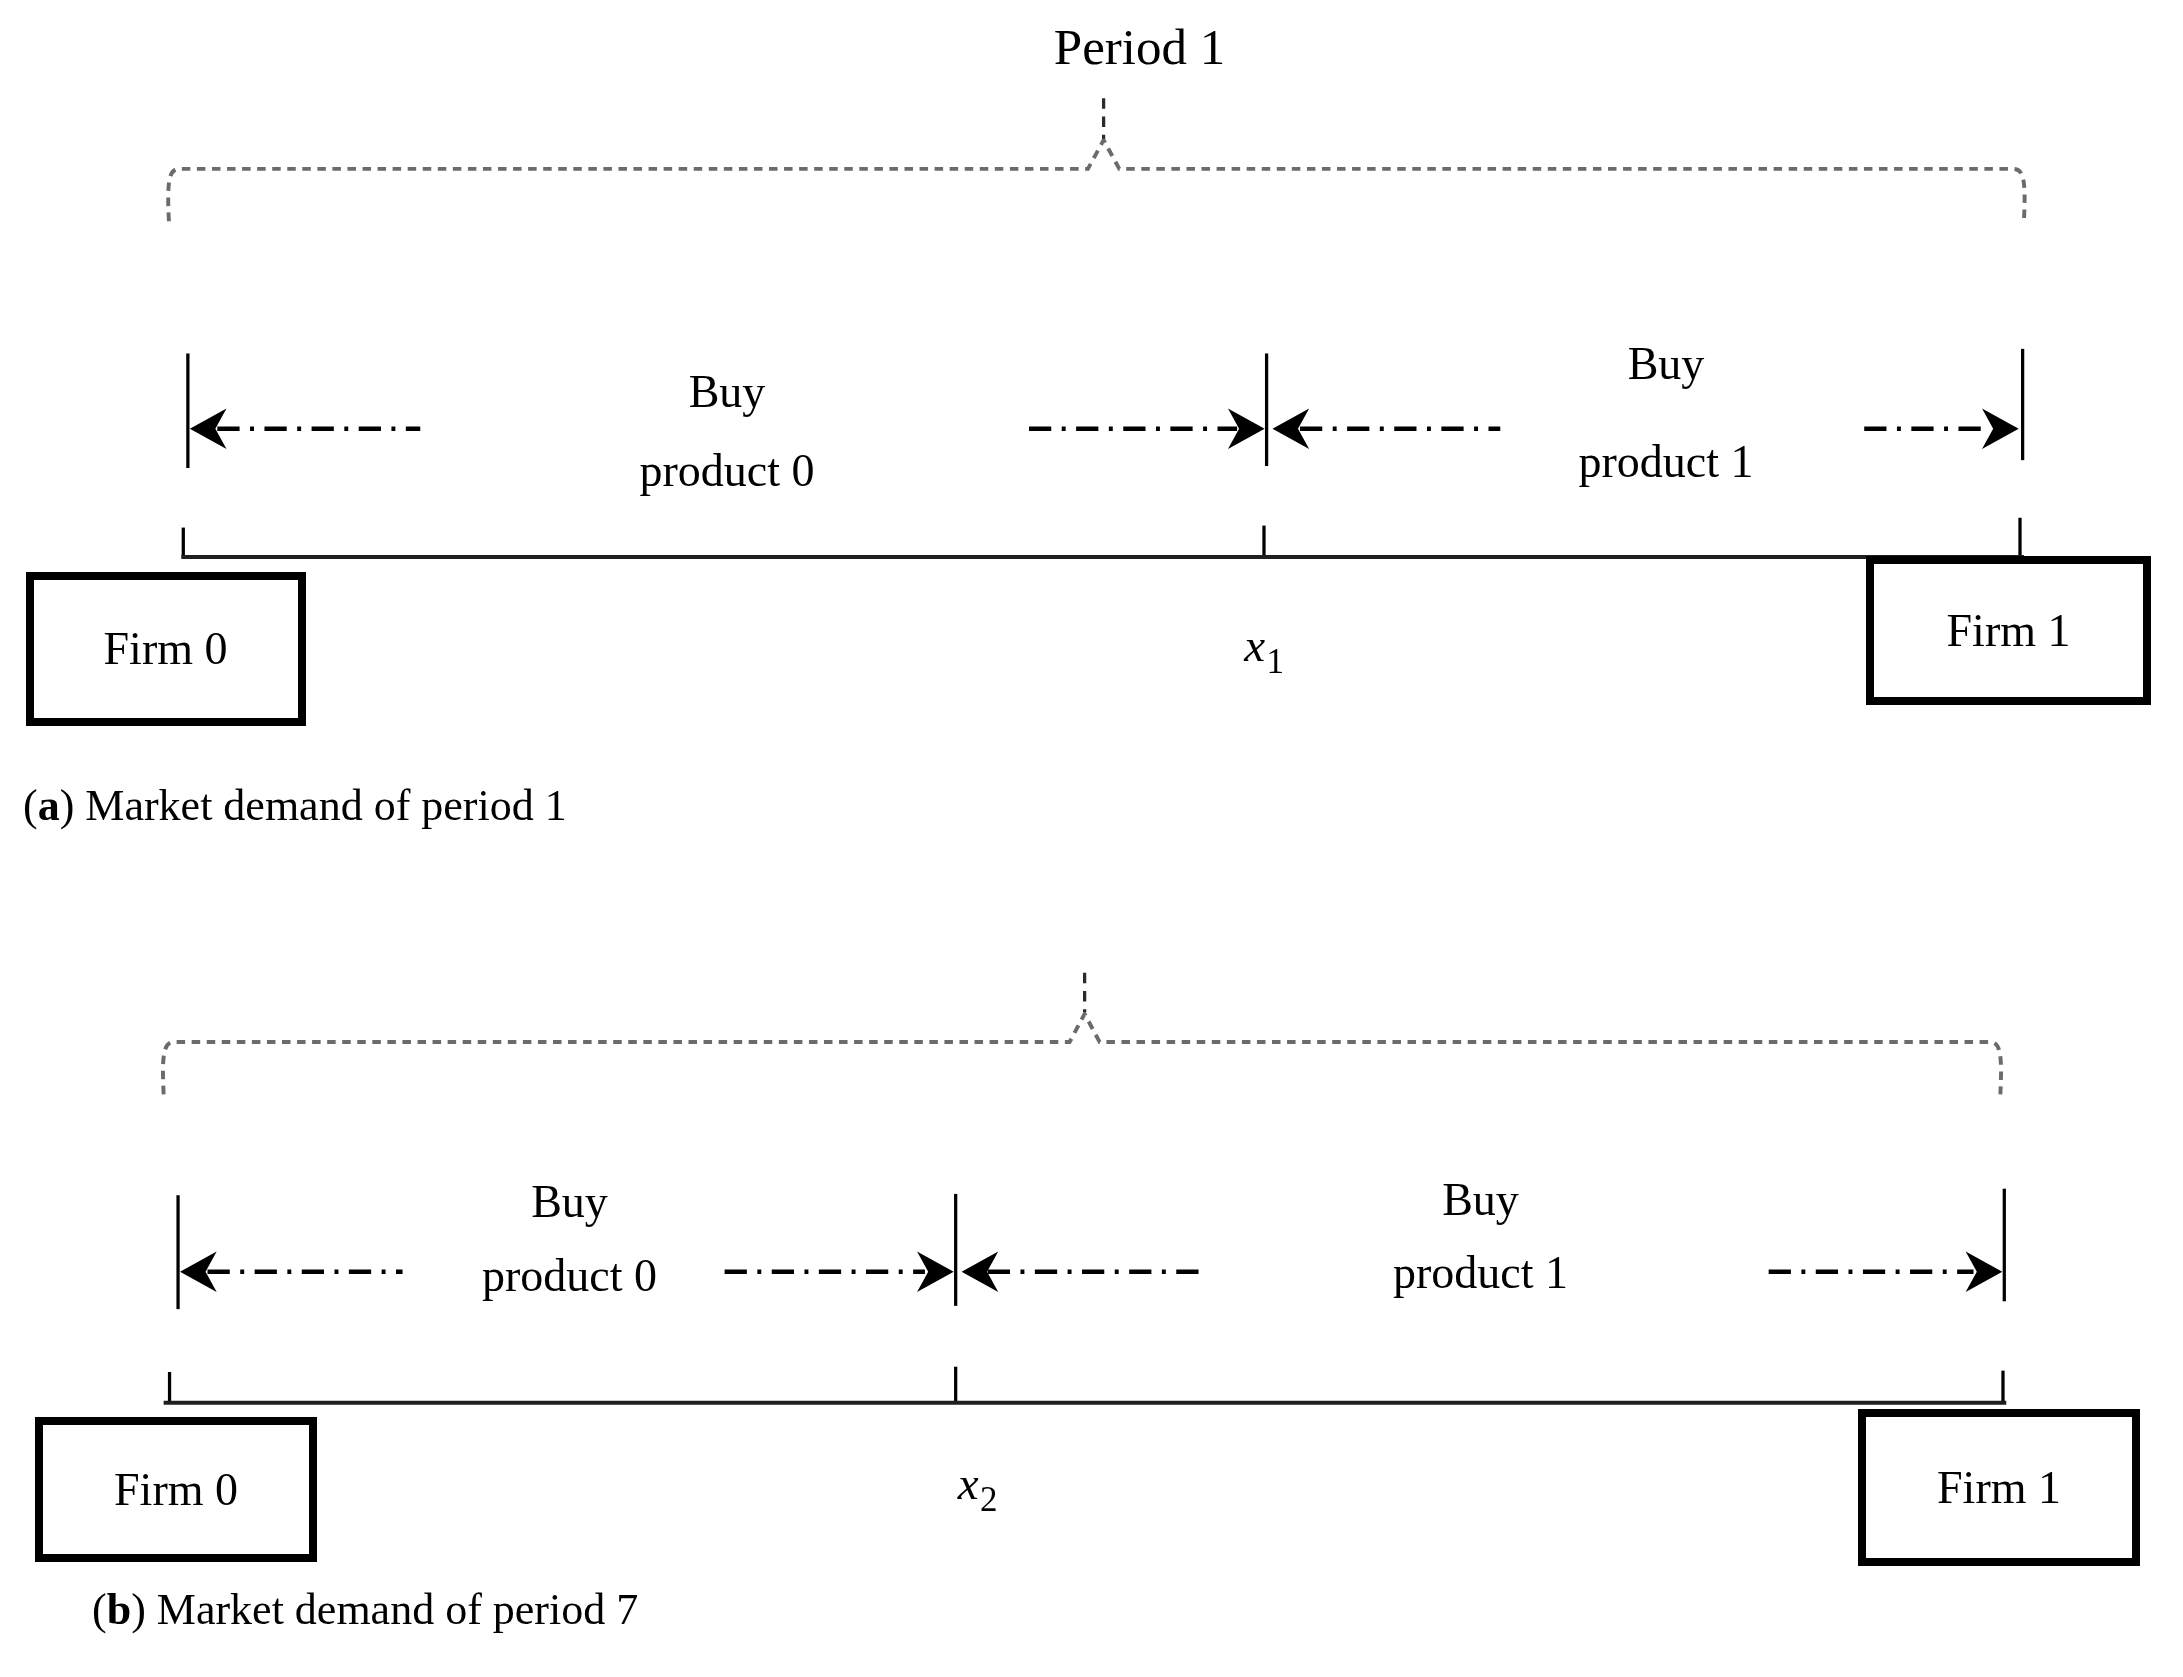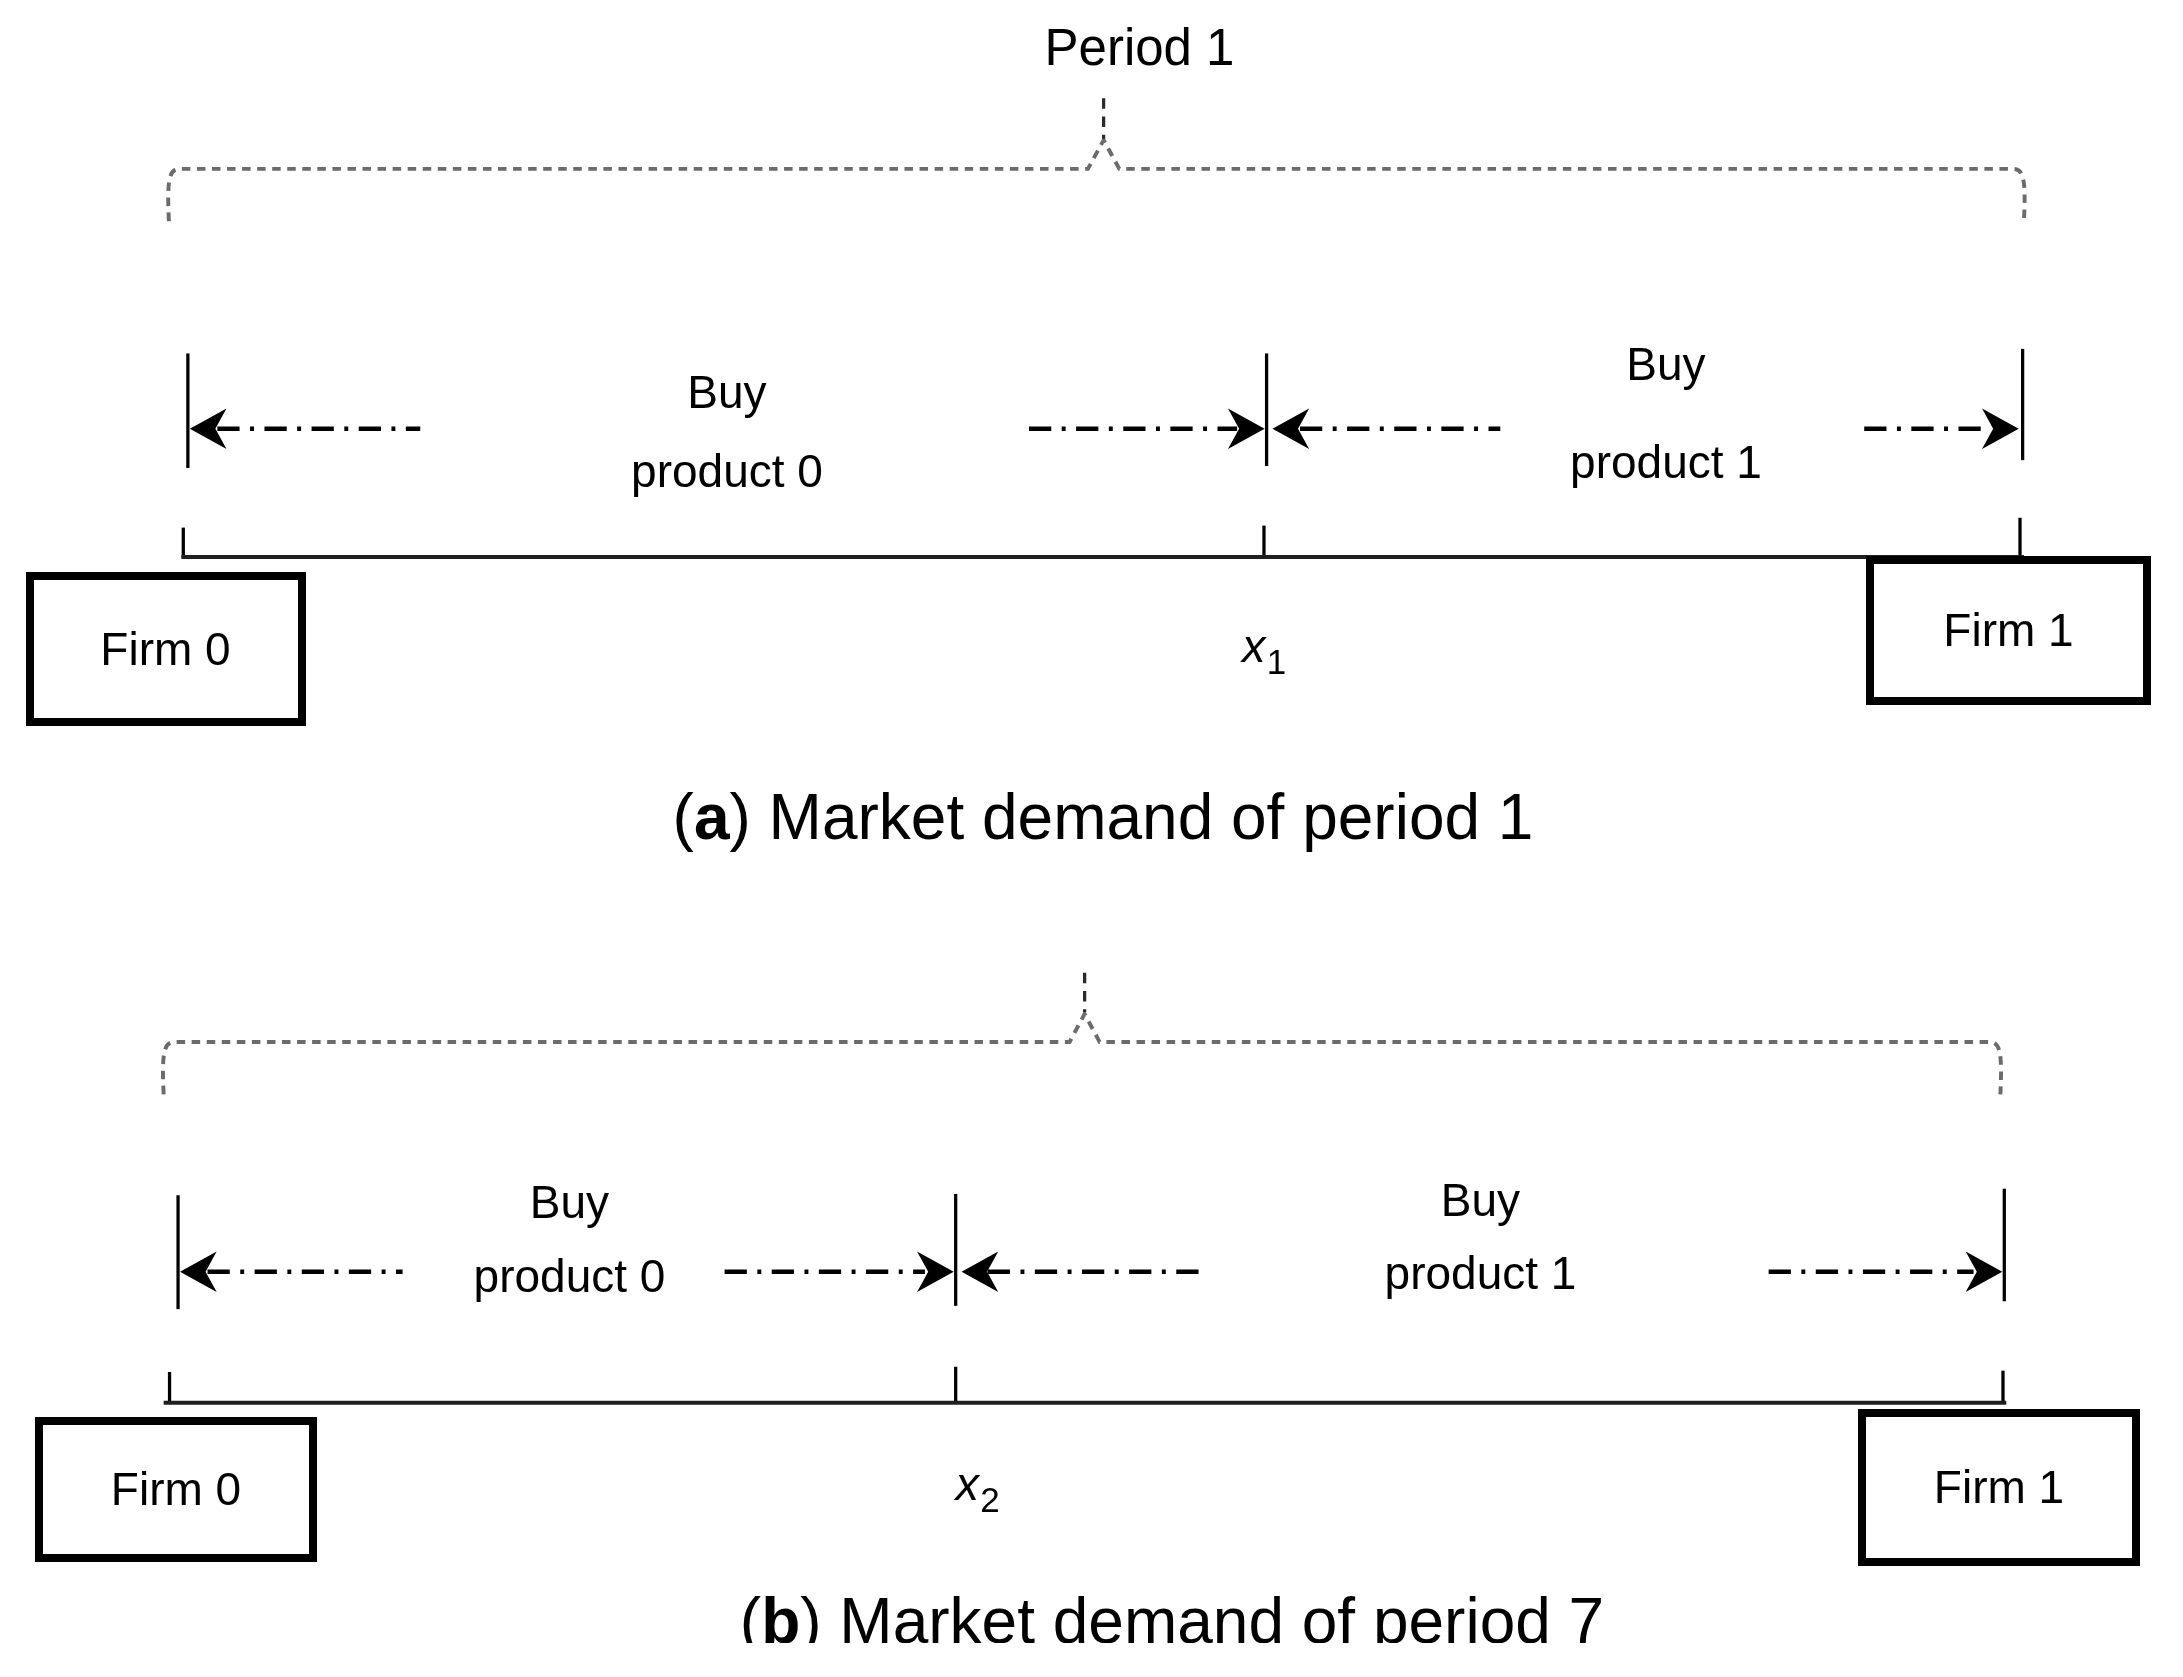--- a/index.html
+++ b/index.html
@@ -5,21 +5,21 @@
   html, body {
     margin: 0;
     padding: 0;
     background: #ffffff;
   }
   #page {
     position: relative;
     width: 2183px;
     height: 1643px;
     background: #ffffff;
-    font-family: Liberation Sans, sans-serif;
+    font-family: Liberation Serif, serif;
     color: #000000;
     overflow: hidden;
   }
   #linework {
     position: absolute;
     left: 0; top: 0;
     width: 2183px;
     height: 1677px;
   }
   .abs { position: absolute; }
@@ -56,22 +56,21 @@
   .x-label i { font-style: italic; }
   .x-label sub {
     font-size: 35px;
     font-style: normal;
     vertical-align: baseline;
     position: relative;
     top: 11.8px;
     left: 1.3px;
   }
   .caption {
-    font-size: 64px;
-    text-align: center;
+    font-size: 44px;
     white-space: nowrap;
   }
   .caption b { font-weight: bold; }
 </style>
 </head>
 <body>
 
 <div id="page">
 
   <svg id="linework" viewBox="0 0 3335 2562" xmlns="http://www.w3.org/2000/svg">

